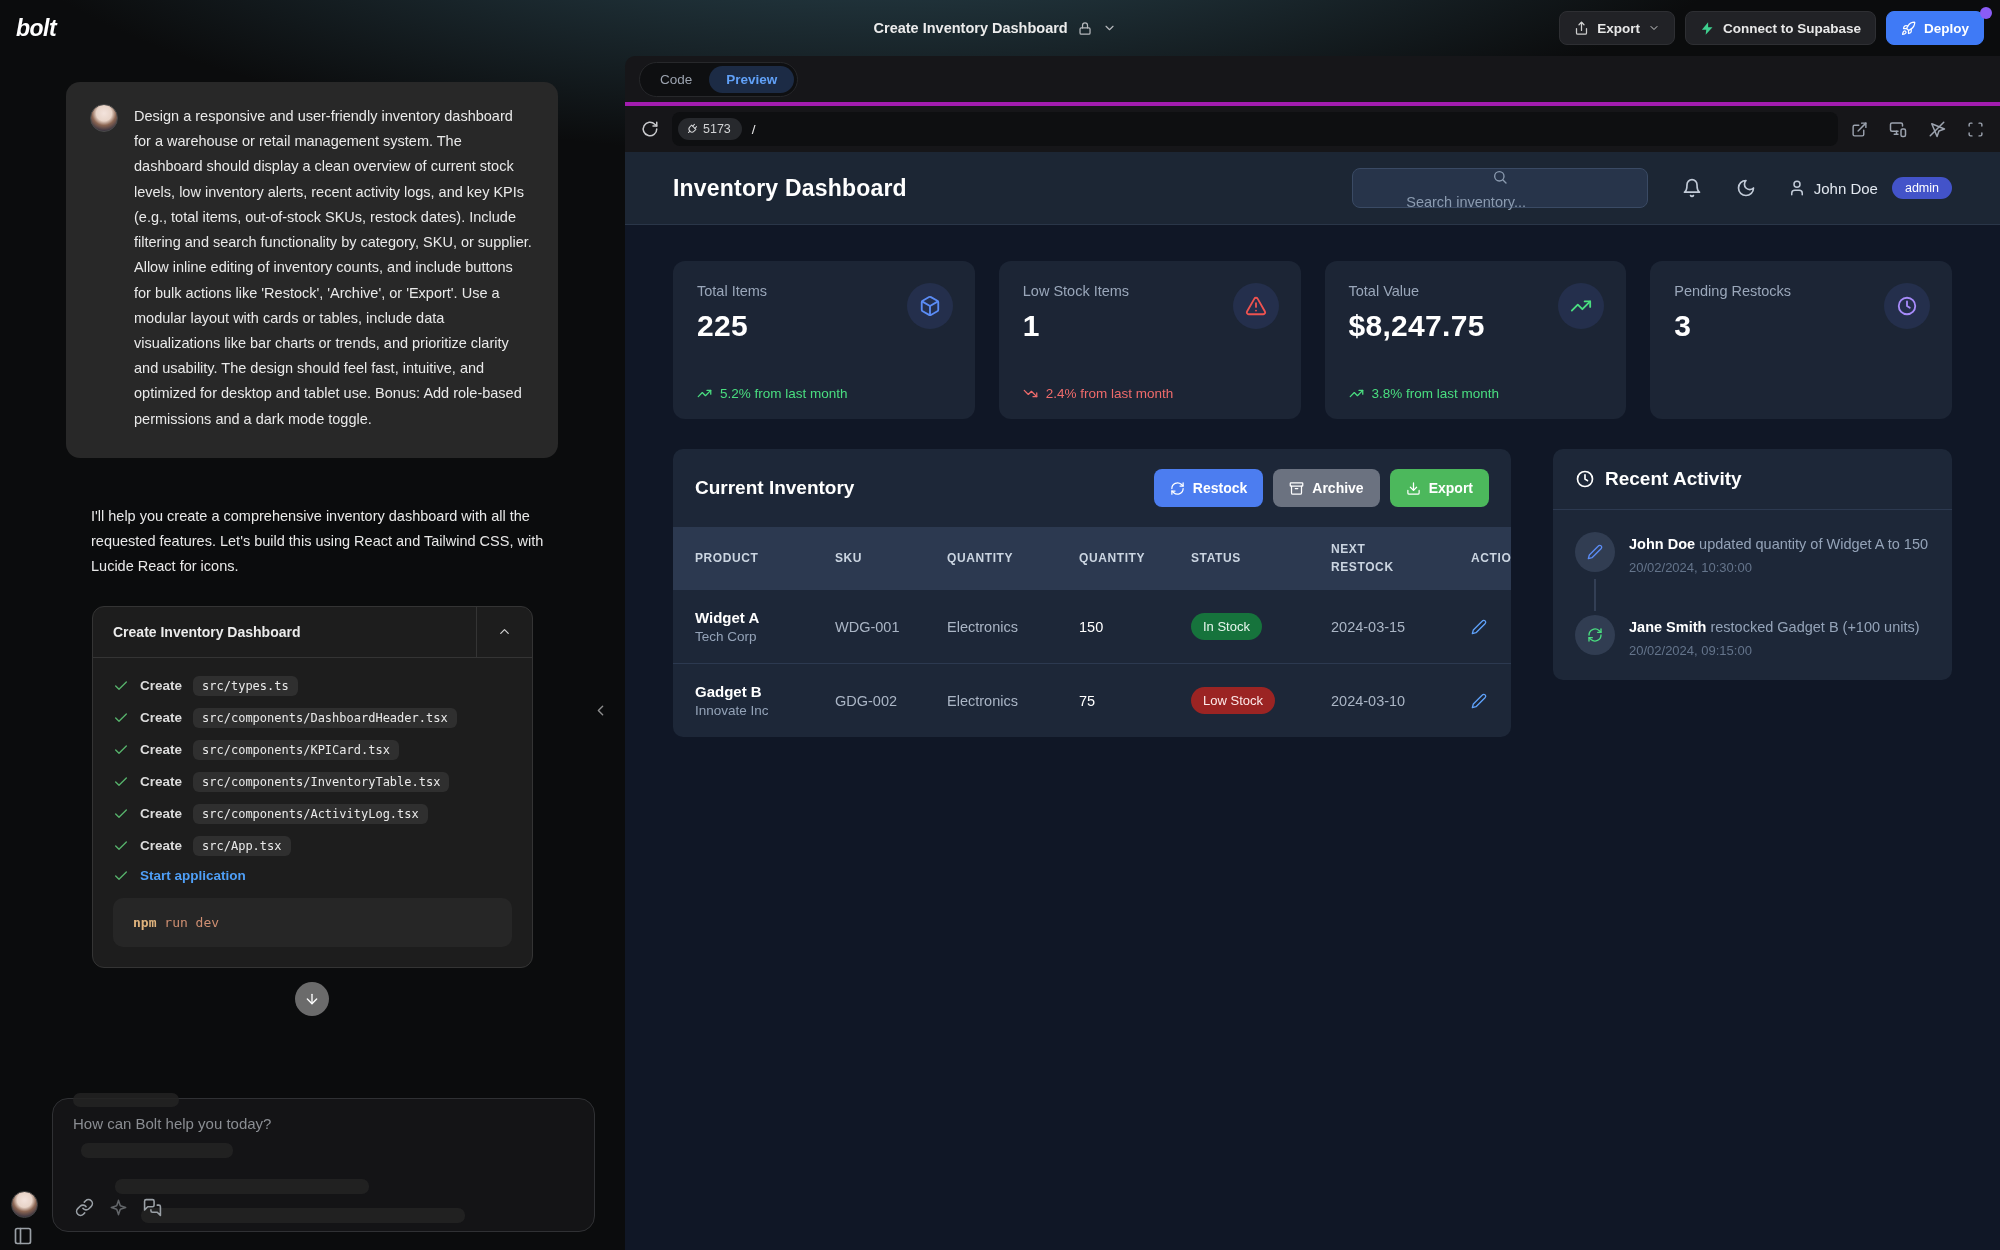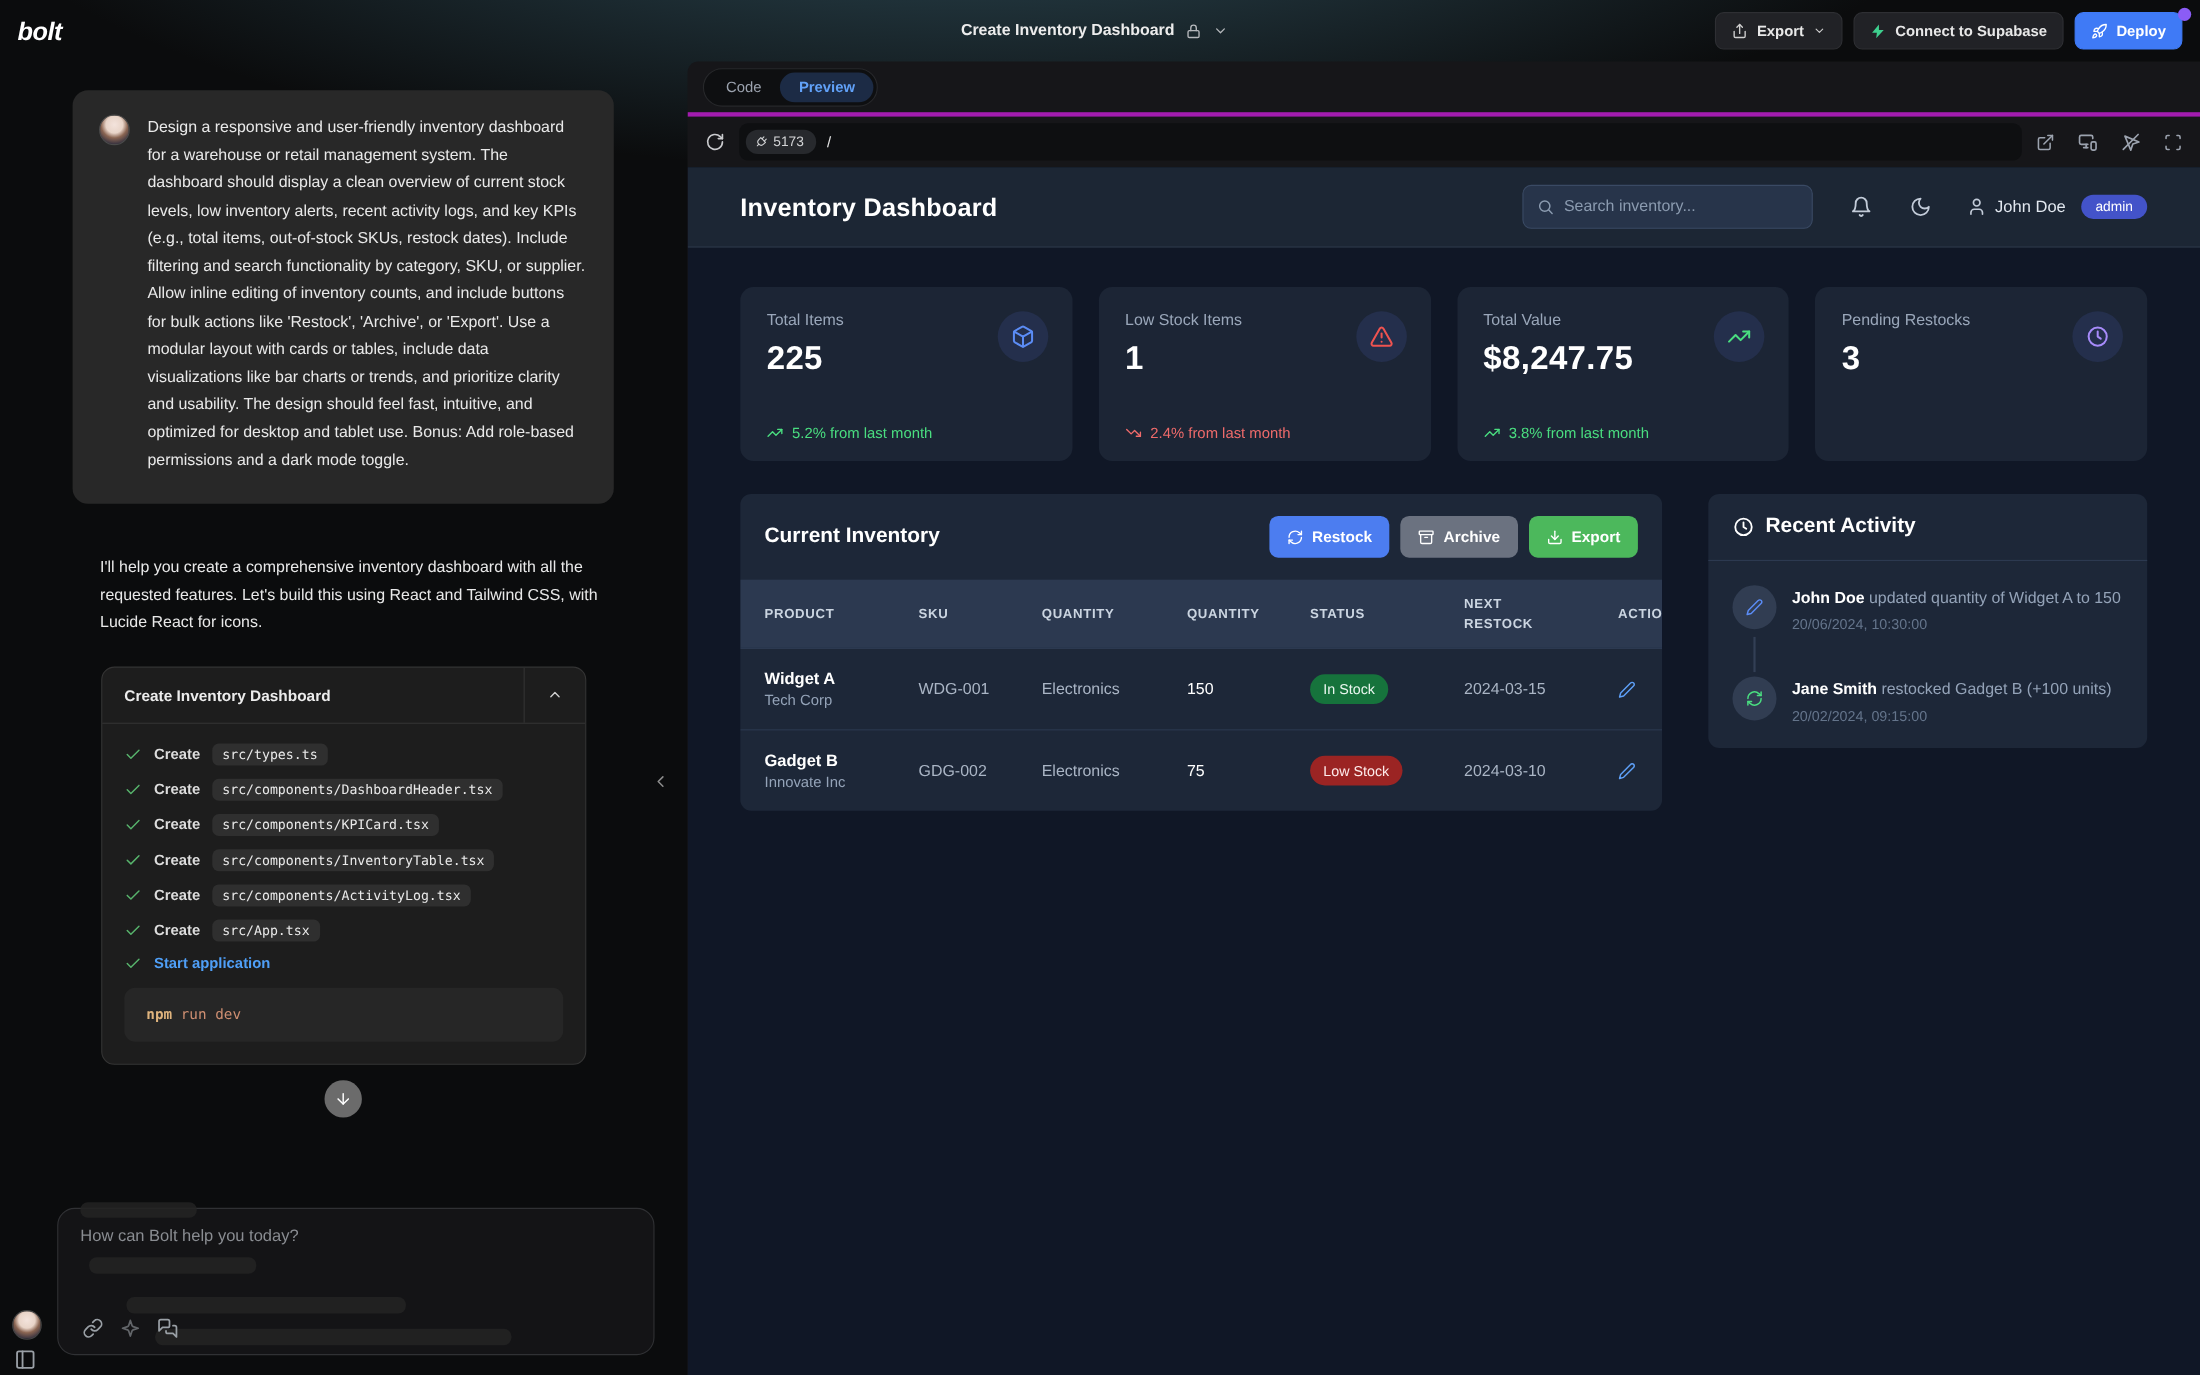--- a/index.html
+++ b/index.html
@@ -84,21 +84,21 @@
   .port-chip { display:flex; align-items:center; gap:5px; background:#27292d; border-radius:999px; padding:4px 11px 4px 8px; color:#d2d3d5; font-size:12.5px; cursor:pointer; }
   .url-path { font-size:13.5px; color:#e8e8e8; }
   .url-actions { display:flex; align-items:center; gap:21px; color:#9ca3af; }
   .url-actions > * { cursor:pointer; }
 
   
   .viewport { flex:1; background:#101726; overflow:hidden; display:flex; flex-direction:column; }
   .dash-header { height:73px; flex:0 0 73px; background:#1c2634; border-bottom:1px solid #2a3648; display:flex; align-items:center; padding:0 48px; }
   .dash-title { font-size:23px; font-weight:700; color:#fff; letter-spacing:0.2px; }
   .dash-right { margin-left:auto; display:flex; align-items:center; }
-  .search-box { width:264px; height:40px; background:#27344a; border:1px solid #3a4a64; border-radius:8px; display:flex; align-items:center; gap:9px; padding:0 12px; color:#8b9bb0; }
+  .search-box { width:296px; height:40px; background:#27344a; border:1px solid #3a4a64; border-radius:8px; display:flex; align-items:center; gap:9px; padding:0 12px; color:#8b9bb0;flex-direction:column; }
   .search-box input { flex:1; background:transparent; border:none; outline:none; color:#dbe4f0; font-family:"Liberation Sans", sans-serif; font-size:14.5px; }
   .search-box input::placeholder { color:#8b9bb0; }
   .hdr-ic { color:#c2cbd8; margin-left:34px; cursor:pointer; }
   .user-group { display:flex; align-items:center; gap:8px; margin-left:32px; color:#c2cbd8; }
   .user-name { font-size:15px; color:#e2e8f0; }
   .role-badge { margin-left:6px; background:#4353c9; color:#fff; font-size:12.5px; padding:4px 13px; border-radius:999px; }
 
   .kpis { display:grid; grid-template-columns:repeat(4,1fr); gap:24px; padding:36px 48px 0; }
   .kpi { background:#1c2535; border-radius:12px; padding:22px 24px 20px; height:158px; position:relative; }
   .kpi-label { font-size:14.5px; color:#9aa7ba; }
@@ -618,21 +618,21 @@
             </div>
             <div class="activity-body">
               <div class="activity-item">
                 <div class="act-bubble ac-blue">
                     <svg class="ic" width="16" height="16" viewBox="0 0 24 24">
                       <path d="M17 3a2.85 2.83 0 1 1 4 4L7.5 20.5 2 22l1.5-5.5Z"></path>
                     </svg>
                   </div>
                 <div>
                   <div class="act-text"><b>John Doe</b> <span>updated quantity of Widget A to 150</span></div>
-                  <div class="act-time">20/06/2024, 10:30:00</div>
+                  <div class="act-time">20/02/2024, 10:30:00</div>
                 </div>
               </div>
               <div class="act-connector"></div>
               <div class="activity-item">
                 <div class="act-bubble ac-green">
                     <svg class="ic" width="16" height="16" viewBox="0 0 24 24">
                       <path d="M3 12a9 9 0 0 1 15-6.7L21 8"></path>
                       <path d="M21 3v5h-5"></path>
                       <path d="M21 12a9 9 0 0 1-15 6.7L3 16"></path>
                       <path d="M3 21v-5h5"></path>

